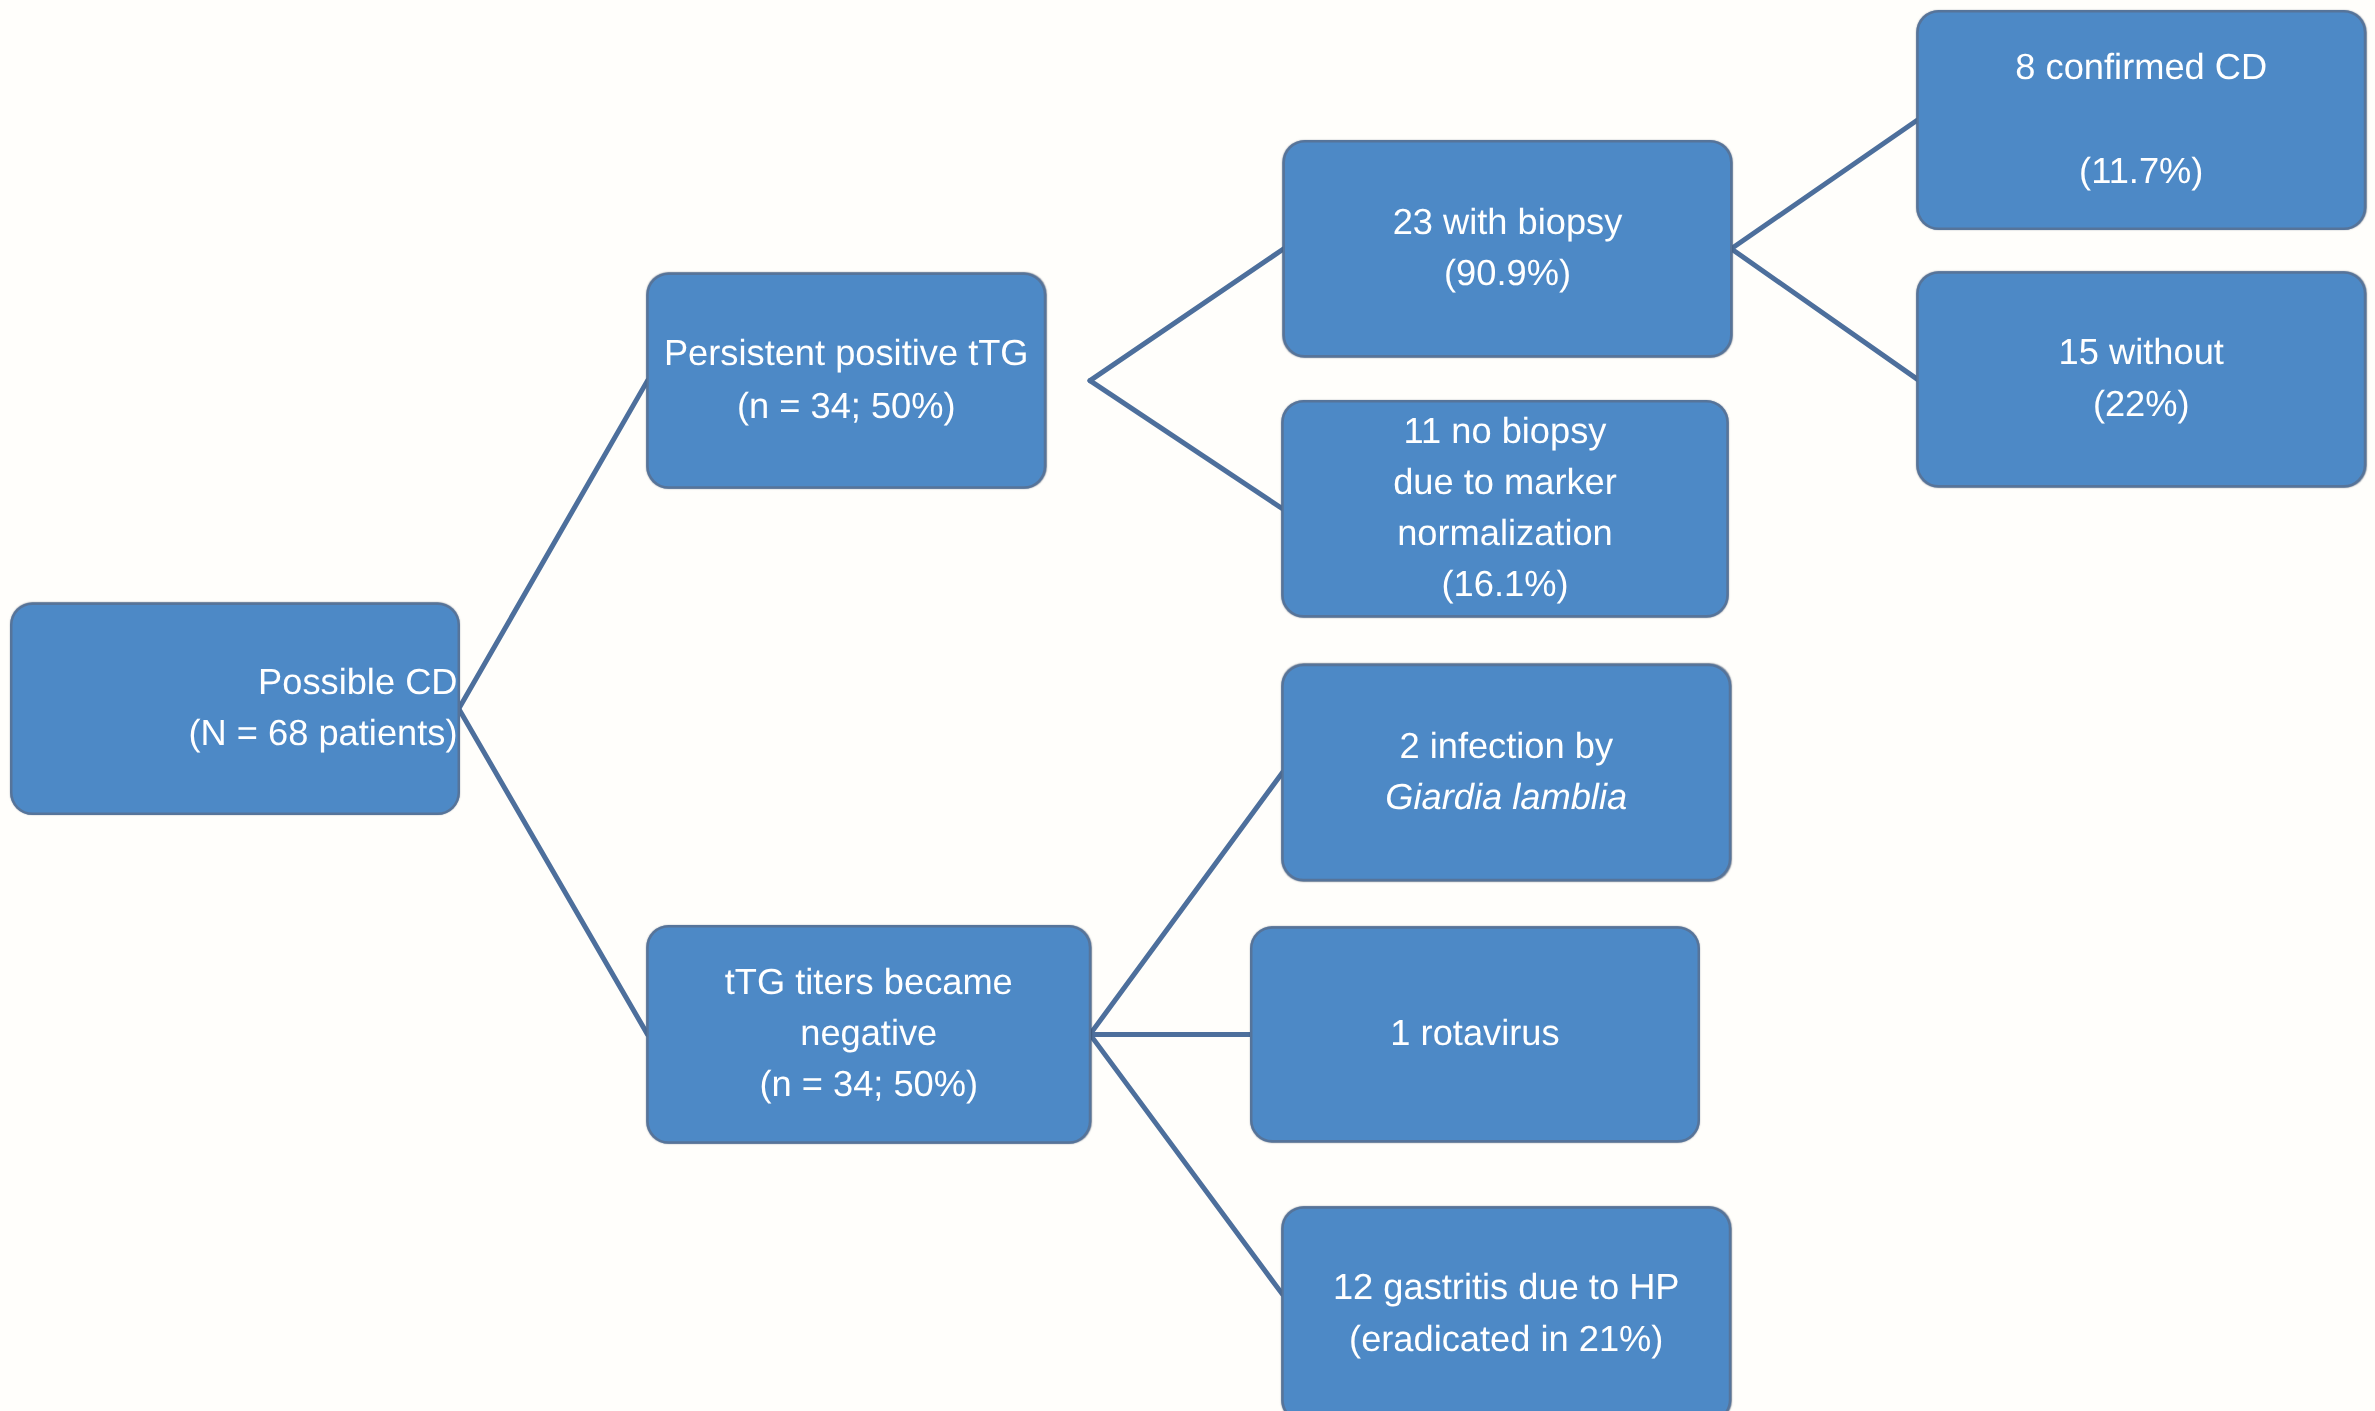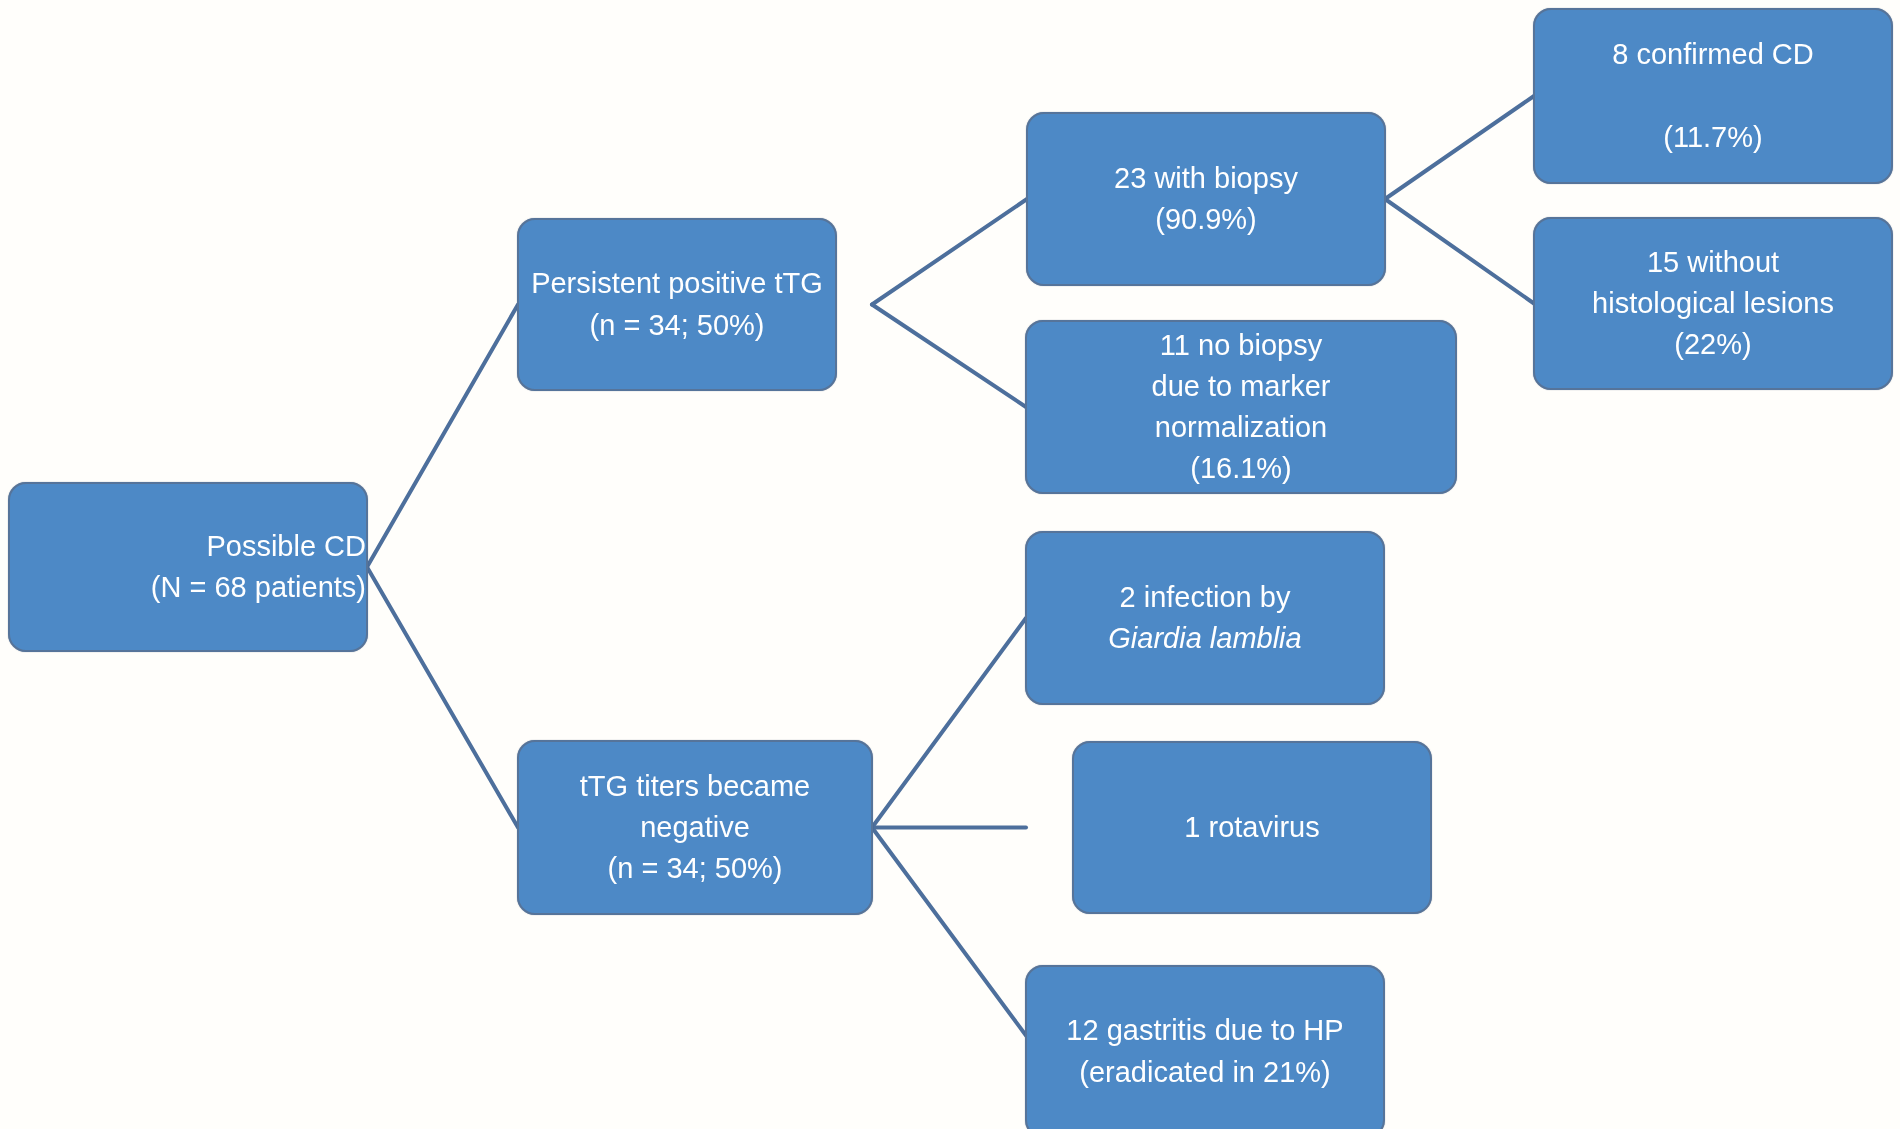--- a/index.html
+++ b/index.html
@@ -80,44 +80,43 @@
     <div class="line">tTG titers became</div>
     <div class="line">negative</div>
     <div class="line">(n = 34; 50%)</div>
   </div>
 
   <div class="node" style="left:1026px; top:112px; width:360px; height:174px;">
     <div class="line">23 with biopsy</div>
     <div class="line">(90.9%)</div>
   </div>
 
-  <div class="node" style="left:1025px; top:320px; width:432px; height:174px;">
+  <div class="node" style="left:1025px; top:320px; width:358px; height:174px;">
     <div class="line">11 no biopsy</div>
     <div class="line">due to marker</div>
     <div class="line">normalization</div>
     <div class="line">(16.1%)</div>
   </div>
 
   <div class="node" style="left:1533px; top:8px; width:360px; height:176px;gap:42px;">
     <div class="line">8 confirmed CD</div>
     <div class="line">(11.7%)</div>
   </div>
 
   <div class="node" style="left:1533px; top:217px; width:360px; height:173px;">
     <div class="line">15 without</div>
-    <div class="line">histological lesions</div>
     <div class="line">(22%)</div>
   </div>
 
   <div class="node" style="left:1025px; top:531px; width:360px; height:174px;">
     <div class="line">2 infection by</div>
     <div class="line italic">Giardia lamblia</div>
   </div>
 
-  <div class="node" style="left:1072px; top:741px; width:360px; height:173px;text-align:right;">
+  <div class="node" style="left:1000px; top:741px; width:360px; height:173px;text-align:right;">
     <div class="line">1 rotavirus</div>
   </div>
 
   <div class="node" style="left:1025px; top:949px; width:360px; height:173px;margin-top:16px;">
     <div class="line">12 gastritis due to HP</div>
     <div class="line">(eradicated in 21%)</div>
   </div>
 
 </div>
 

